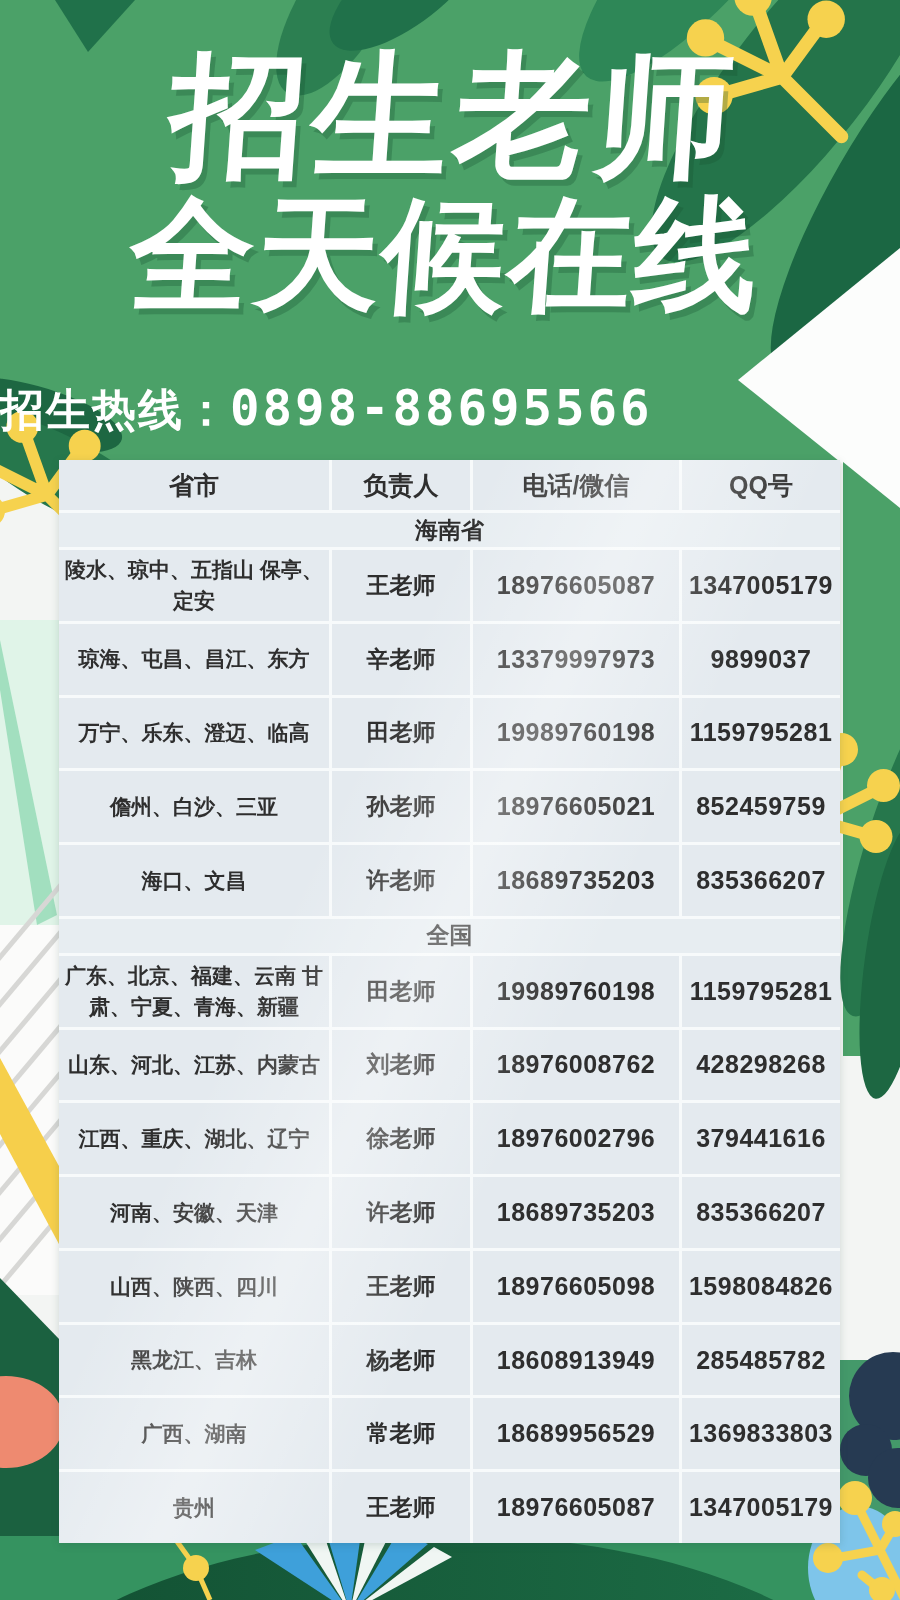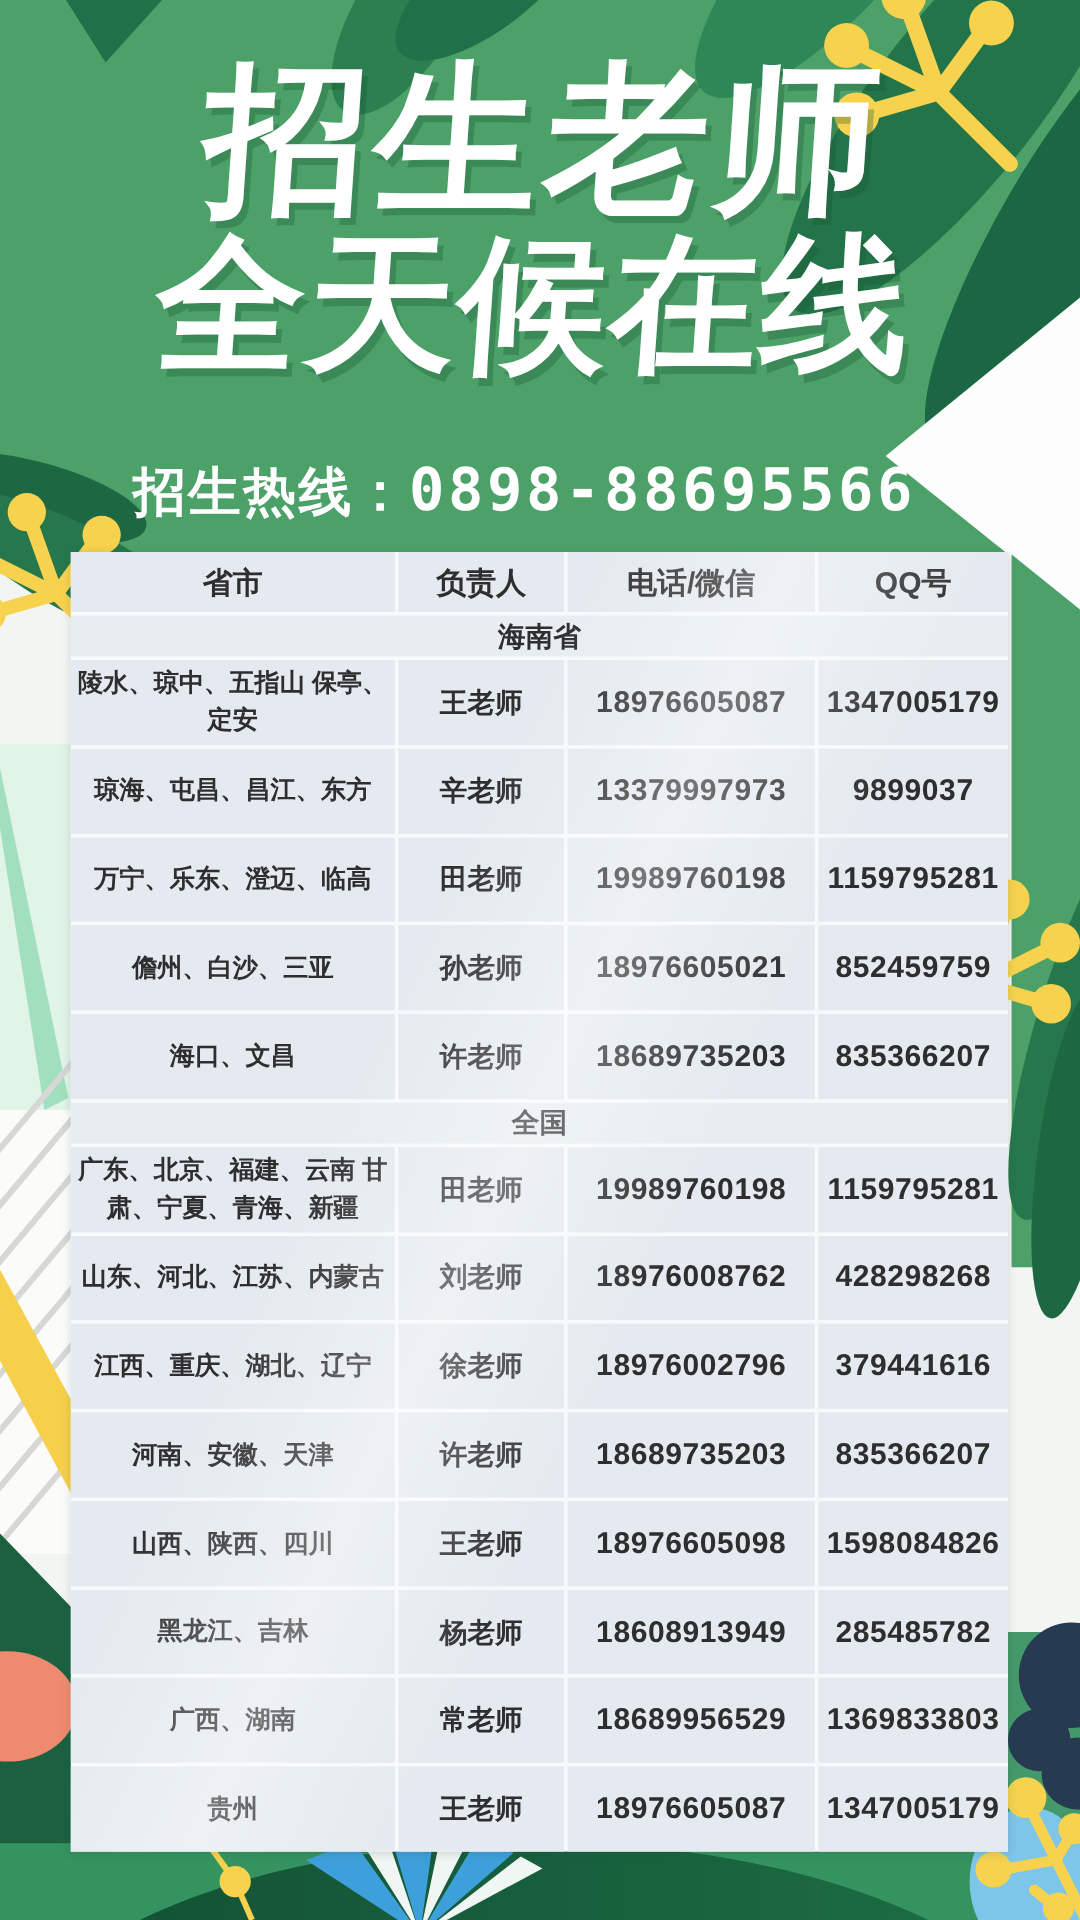--- a/index.html
+++ b/index.html
@@ -24,21 +24,21 @@
     text-shadow:5px 6px 0 rgba(23,82,50,.30);
   }
   .title-line2{
     font-size:124px;line-height:1.1;letter-spacing:2px;
     text-shadow:5px 6px 0 rgba(23,82,50,.30);
   }
 
   
   .hotline{
     position:absolute;top:380px;left:0;right:26px;z-index:2;
-    text-align:center;color:#fff;font-weight:900;font-size:44px;
+    color:#fff;font-weight:900;font-size:44px;
     letter-spacing:2px;white-space:nowrap;
   }
   .hotline .number{
     font-family:"DejaVu Sans Mono","Liberation Mono",monospace;
     font-size:49px;letter-spacing:3px;font-weight:700;
   }
 
   
   .contact-table{
     position:absolute;left:59px;top:460px;z-index:2;

